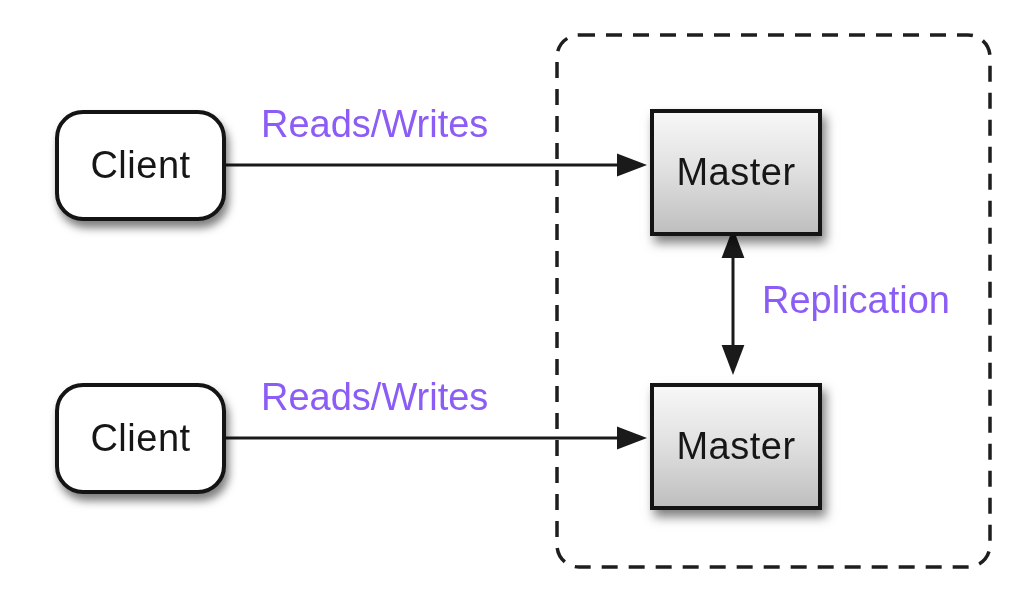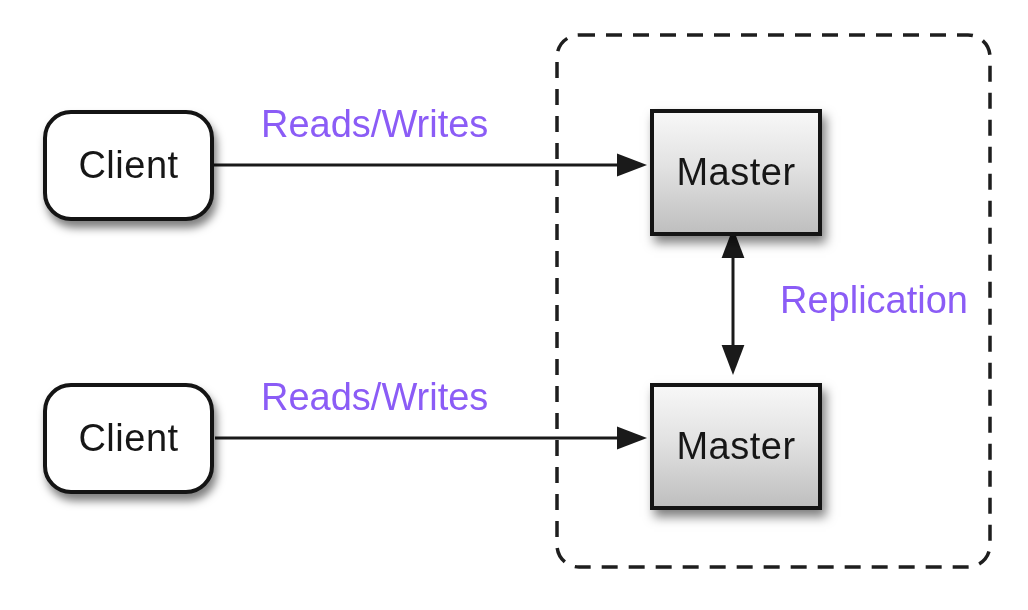--- a/index.html
+++ b/index.html
@@ -22,40 +22,41 @@
     font-size: 38px;
     letter-spacing: 0.5px;
     color: #161616;
   }
   .client {
     width: 171px; height: 111px;
     background: #ffffff;
     border: 4px solid #141414;
     border-radius: 28px;
     box-shadow: 3px 7px 9px rgba(0,0,0,0.50);
+    margin-left: 12px;
   }
   .client-top    { left: 43px;  top: 110px; }
   .client-bottom { left: 43px;  top: 383px; }
   .master {
     width: 172px; height: 127px;
     background: linear-gradient(to bottom, #f7f7f7 0%, #e2e2e2 45%, #bfbfbf 100%);
     border: 4px solid #141414;
     box-shadow: 4px 7px 10px rgba(0,0,0,0.50);
   }
   .master-top    { left: 650px; top: 109px; }
   .master-bottom { left: 650px; top: 383px; }
   .edge-label {
     position: absolute;
     font-size: 38px;
     white-space: nowrap;
     color: #8b5cf6;
   }
   .lbl-rw-top      { left: 261px; top: 103px; }
   .lbl-rw-bottom   { left: 261px; top: 376px; }
-  .lbl-replication { left: 780px; top: 279px; }
+  .lbl-replication { left: 762px; top: 279px; }
 </style>
 </head>
 <body>
 
 <svg class="wires" viewBox="0 0 1028 610" xmlns="http://www.w3.org/2000/svg" aria-hidden="true">
   <defs>
     <marker id="arrowhead" viewBox="0 0 10 10" refX="8" refY="5" markerWidth="10" markerHeight="10" orient="auto-start-reverse">
       <path d="M0,1.2 L10,5 L0,8.8 Z" fill="#1a1a1a"></path>
     </marker>
   </defs>

